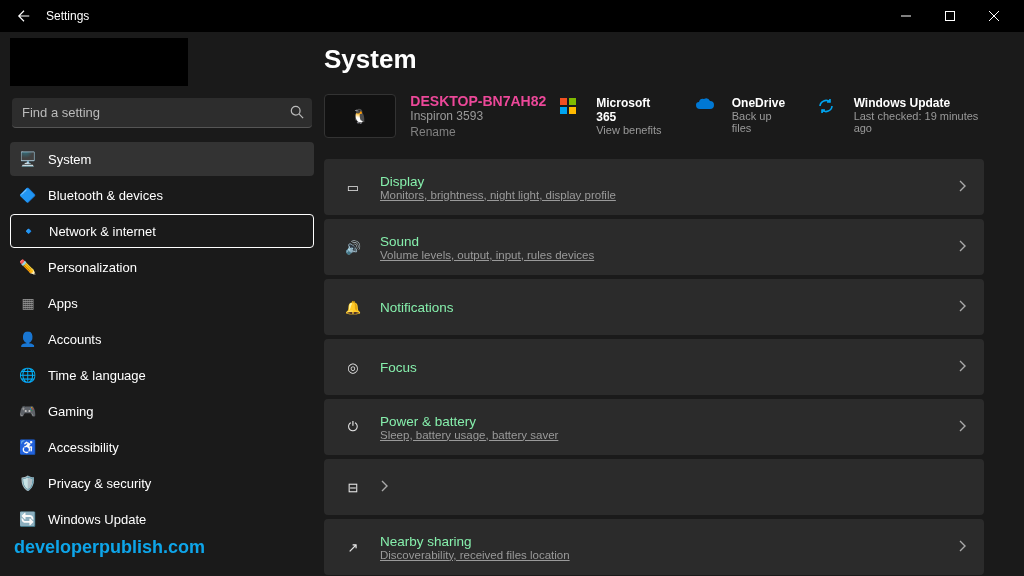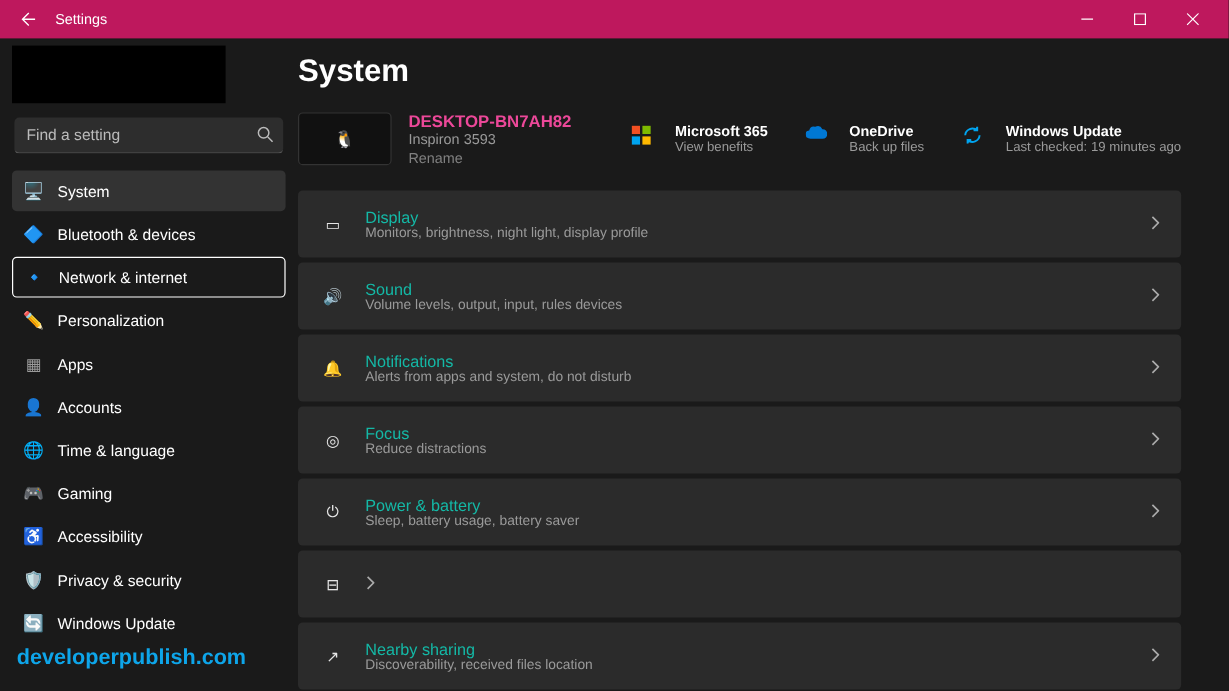--- a/index.html
+++ b/index.html
@@ -1,26 +1,26 @@
 <!DOCTYPE html>
 <html><head>
 <meta charset="utf-8">
 <style>
   * { box-sizing: border-box; margin: 0; padding: 0; }
   html, body { width: 1024px; height: 576px; background: #1a1a1a; color: #fff; font-family: "Segoe UI", sans-serif; font-size: 13px; overflow: hidden; }
   
-  .titlebar { height: 32px; display: flex; align-items: center; padding: 16px 8px; background: #be185d; }
+  .titlebar { height: 32px; display: flex; align-items: center; padding: 16px 8px; background: #000000; }
   .tb-back { width: 32px; height: 28px; display: flex; align-items: center; justify-content: center; border-radius: 4px; }
   .tb-title { font-size: 12px; color: #fff; margin-left: 6px; }
   .tb-spacer { flex: 1; }
   .tb-btn { width: 44px; height: 28px; display: flex; align-items: center; justify-content: center; }
   
   .main { display: flex; height: calc(100% - 32px); }
   
-  .sidebar { width: 248px; padding: 4px 10px 10px 10px; position: relative; }
+  .sidebar { width: 324px; padding: 4px 10px 10px 10px; position: relative; }
   .user-rect { width: 178px; height: 48px; background: #000; margin: 2px 0 12px 0; }
   .search-wrap { position: relative; margin: 8px 2px 14px 2px; }
   .search { width: 100%; height: 30px; background: #2d2d2d; border: none; border-bottom: 1px solid #555; border-radius: 4px; color: #fff; padding: 0 10px; font-size: 13px; outline: none; }
   .search::placeholder { color: #bbb; }
   .search-icon { position: absolute; right: 8px; top: 7px; color: #bbb; }
   
   .nav-item { display: flex; align-items: center; height: 34px; border-radius: 4px; padding: 0 10px; gap: 12px; cursor: pointer; margin-bottom: 2px; color: #fff; font-size: 13px; }
   .nav-item.selected { background: #333; }
   .nav-item.boxed { border: 1px solid #fff; }
   .nav-icon { width: 16px; height: 16px; display: flex; align-items: center; justify-content: center; font-size: 14px; }
@@ -39,22 +39,22 @@
   
   .tile-grp { display: flex; gap: 32px; }
   .tile { display: flex; align-items: flex-start; gap: 20px; }
   .tile-icon { width: 16px; height: 16px; margin-top: 2px; }
   .tile-title { font-size: 12px; font-weight: 600; }
   .tile-sub { font-size: 11px; color: #9a9a9a; }
   
   .row { background: #2b2b2b; border-radius: 4px; height: 56px; display: flex; align-items: center; padding: 0 18px; margin-bottom: 4px; cursor: pointer; }
   .row-icon { width: 22px; height: 22px; color: #e6e6e6; display: flex; align-items: center; justify-content: center; margin-right: 16px; }
   .row-text { flex: 1; }
-  .row-title { font-size: 13.5px; color: #14b8a6; }
-  .row-sub { font-size: 11.5px; color: #9a9a9a; margin-top: 0; }
+  .row-title { font-size: 13.5px; color: #86efac; }
+  .row-sub { font-size: 11.5px; color: #9a9a9a; margin-top: 0; text-decoration: underline; }
   .row-chev { color: #aaa; font-size: 12px; }
   
   ::-webkit-scrollbar { width: 0; }
 </style>
 </head>
 <body>
 
 <div class="titlebar">
   <div class="tb-back">
     <svg width="14" height="14" viewBox="0 0 16 16" fill="none" stroke="#fff" stroke-width="1.3">
@@ -215,31 +215,29 @@
             <div class="row-sub">Volume levels, output, input, rules devices</div>
           </div>
           <div class="row-chev"><svg width="8" height="12" viewBox="0 0 8 12" fill="none" stroke="#aaa" stroke-width="1.4">
               <path d="M2 1 L7 6 L2 11"></path>
             </svg></div>
         </div>
         <div class="row">
           <div class="row-icon">🔔</div>
           <div class="row-text">
             <div class="row-title">Notifications</div>
-            <div class="row-sub">Alerts from apps and system, do not disturb</div>
           </div>
           <div class="row-chev"><svg width="8" height="12" viewBox="0 0 8 12" fill="none" stroke="#aaa" stroke-width="1.4">
               <path d="M2 1 L7 6 L2 11"></path>
             </svg></div>
         </div>
         <div class="row">
           <div class="row-icon">◎</div>
           <div class="row-text">
             <div class="row-title">Focus</div>
-            <div class="row-sub">Reduce distractions</div>
           </div>
           <div class="row-chev"><svg width="8" height="12" viewBox="0 0 8 12" fill="none" stroke="#aaa" stroke-width="1.4">
               <path d="M2 1 L7 6 L2 11"></path>
             </svg></div>
         </div>
         <div class="row">
           <div class="row-icon">⏻</div>
           <div class="row-text">
             <div class="row-title">Power &amp; battery</div>
             <div class="row-sub">Sleep, battery usage, battery saver</div>

